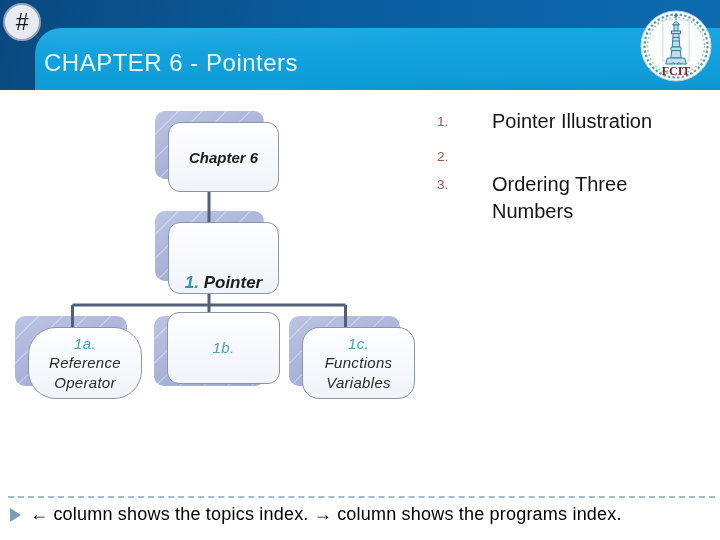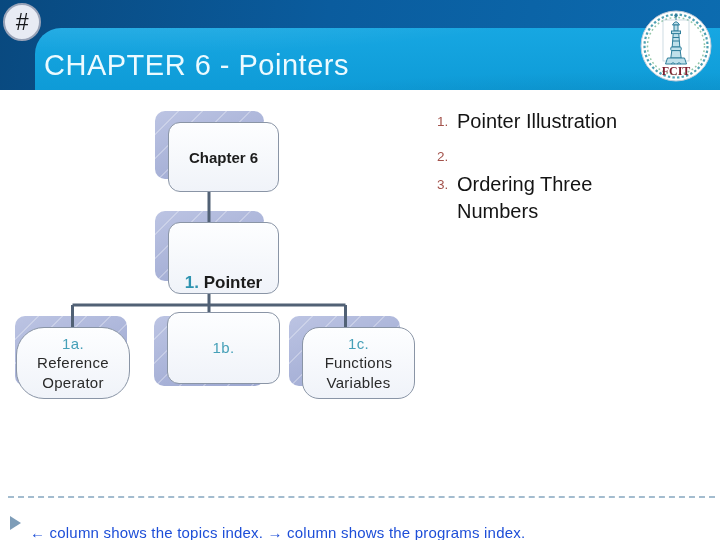--- a/index.html
+++ b/index.html
@@ -8,65 +8,65 @@
     font-family:"Liberation Sans","DejaVu Sans",sans-serif;
   }
   
   .header{position:absolute;left:0;top:0;width:720px;height:90px;
     background:linear-gradient(100deg,#09497F 0%,#0A5C9E 45%,#0C6CB0 100%);}
   .band{position:absolute;left:35px;top:28px;right:0;bottom:0;border-radius:26px 0 0 0;
     background:
       radial-gradient(140% 190% at 88% 175%, rgba(5,96,140,.45) 0%, rgba(5,96,140,0) 55%),
       radial-gradient(120% 170% at 12% -60%, rgba(255,255,255,.16) 0%, rgba(255,255,255,0) 60%),
       linear-gradient(180deg,#17A7E2 0%,#0E9BD7 100%);}
-  .slide-title{position:absolute;left:44px;top:49px;font-size:29px;letter-spacing:.5px;
+  .slide-title{position:absolute;left:44px;top:49px;font-size:24px;letter-spacing:.5px;
     color:#ECFAFF;white-space:nowrap;}
   .badge{position:absolute;left:3px;top:3px;width:38px;height:38px;border-radius:50%;
     background:#E8EBF4;border:2px solid #99A3B8;box-sizing:border-box;
     display:flex;align-items:center;justify-content:center;
     font-size:23px;font-style:italic;color:#15161A;}
   .logo{position:absolute;right:8px;top:6px;width:72px;height:80px;}
   
   .chart{position:absolute;left:0;top:90px;width:440px;height:330px;}
   .shadow{position:absolute;border-radius:10px;z-index:1;
     background:
       repeating-linear-gradient(135deg, rgba(255,255,255,0) 0 16px, rgba(255,255,255,.28) 16px 17px),
       linear-gradient(160deg,#BCC4E3 0%,#9BA6D0 100%);}
   .connectors{position:absolute;left:0;top:0;z-index:2;}
   .node{position:absolute;z-index:3;border:1px solid #8A95A6;border-radius:12px;
     background:linear-gradient(180deg,#FDFEFF 0%,#F0F3F9 100%);
     display:flex;align-items:center;justify-content:center;text-align:center;
-    color:#1C1C1C;}
+    color:#1C1C1C;font-style:italic;}
   .node .num{color:#2E93B0;}
   .node-root{left:168px;top:32px;width:109px;height:68px;font-size:15px;font-weight:bold;}
   .sh-root{left:155px;top:21px;width:109px;height:68px;}
   .node-l2{left:168px;top:132px;width:109px;height:70px;font-size:17px;font-weight:bold;align-items:flex-end;}
   .sh-l2{left:155px;top:121px;width:109px;height:70px;}
   .node-child{font-size:15px;font-weight:400;line-height:1.3;letter-spacing:.3px;color:#2A2A2A;}
   .node-child .num{display:block;color:#46A0B8;}
-  .node-c0{left:16px;top:237px;width:112px;height:70px;border-radius:28px;}
+  .node-c0{left:28px;top:237px;width:112px;height:70px;border-radius:28px;}
   .sh-c0{left:15px;top:226px;width:112px;height:70px;}
   .node-c1{left:167px;top:222px;width:111px;height:70px;}
   .sh-c1{left:154px;top:226px;width:111px;height:70px;}
   .node-c2{left:302px;top:237px;width:111px;height:70px;border-radius:17px;}
   .sh-c2{left:289px;top:226px;width:111px;height:70px;}
   
   .topics{position:absolute;left:437px;top:108px;width:235px;}
   .topic{display:flex;margin-bottom:7px;}
   .topic-num{flex:none;width:20px;color:#A3524B;font-size:13.5px;padding-top:6px;}
-  .topic-label{font-size:20px;color:#141414;line-height:1.38;width:185px;}
+  .topic-label{font-size:20px;color:#141414;line-height:1.38;width:185px;margin-left:35px;}
   
   .footer-line{position:absolute;left:8px;right:5px;top:496px;height:0;
     border-top:2px dashed #A3BCCF;}
   .footer{position:absolute;left:10px;top:504px;right:6px;
     display:flex;align-items:center;gap:9px;}
   .tri{flex:none;width:0;height:0;border-left:11px solid #7E9DB8;
     border-top:7px solid transparent;border-bottom:7px solid transparent;}
-  .footer-text{font-size:15px;font-weight:500;color:#1d4ed8;letter-spacing:.2px;
-    white-space:nowrap;margin-top:20px;}
+  .footer-text{font-size:18px;font-weight:500;color:#000000;letter-spacing:.2px;
+    white-space:nowrap;}
 </style>
 </head>
 <body>
 
 <div class="slide">
 
   <div class="header">
     <div class="band"></div>
     <div class="slide-title">CHAPTER 6 - Pointers</div>
     <div class="badge">#</div>

